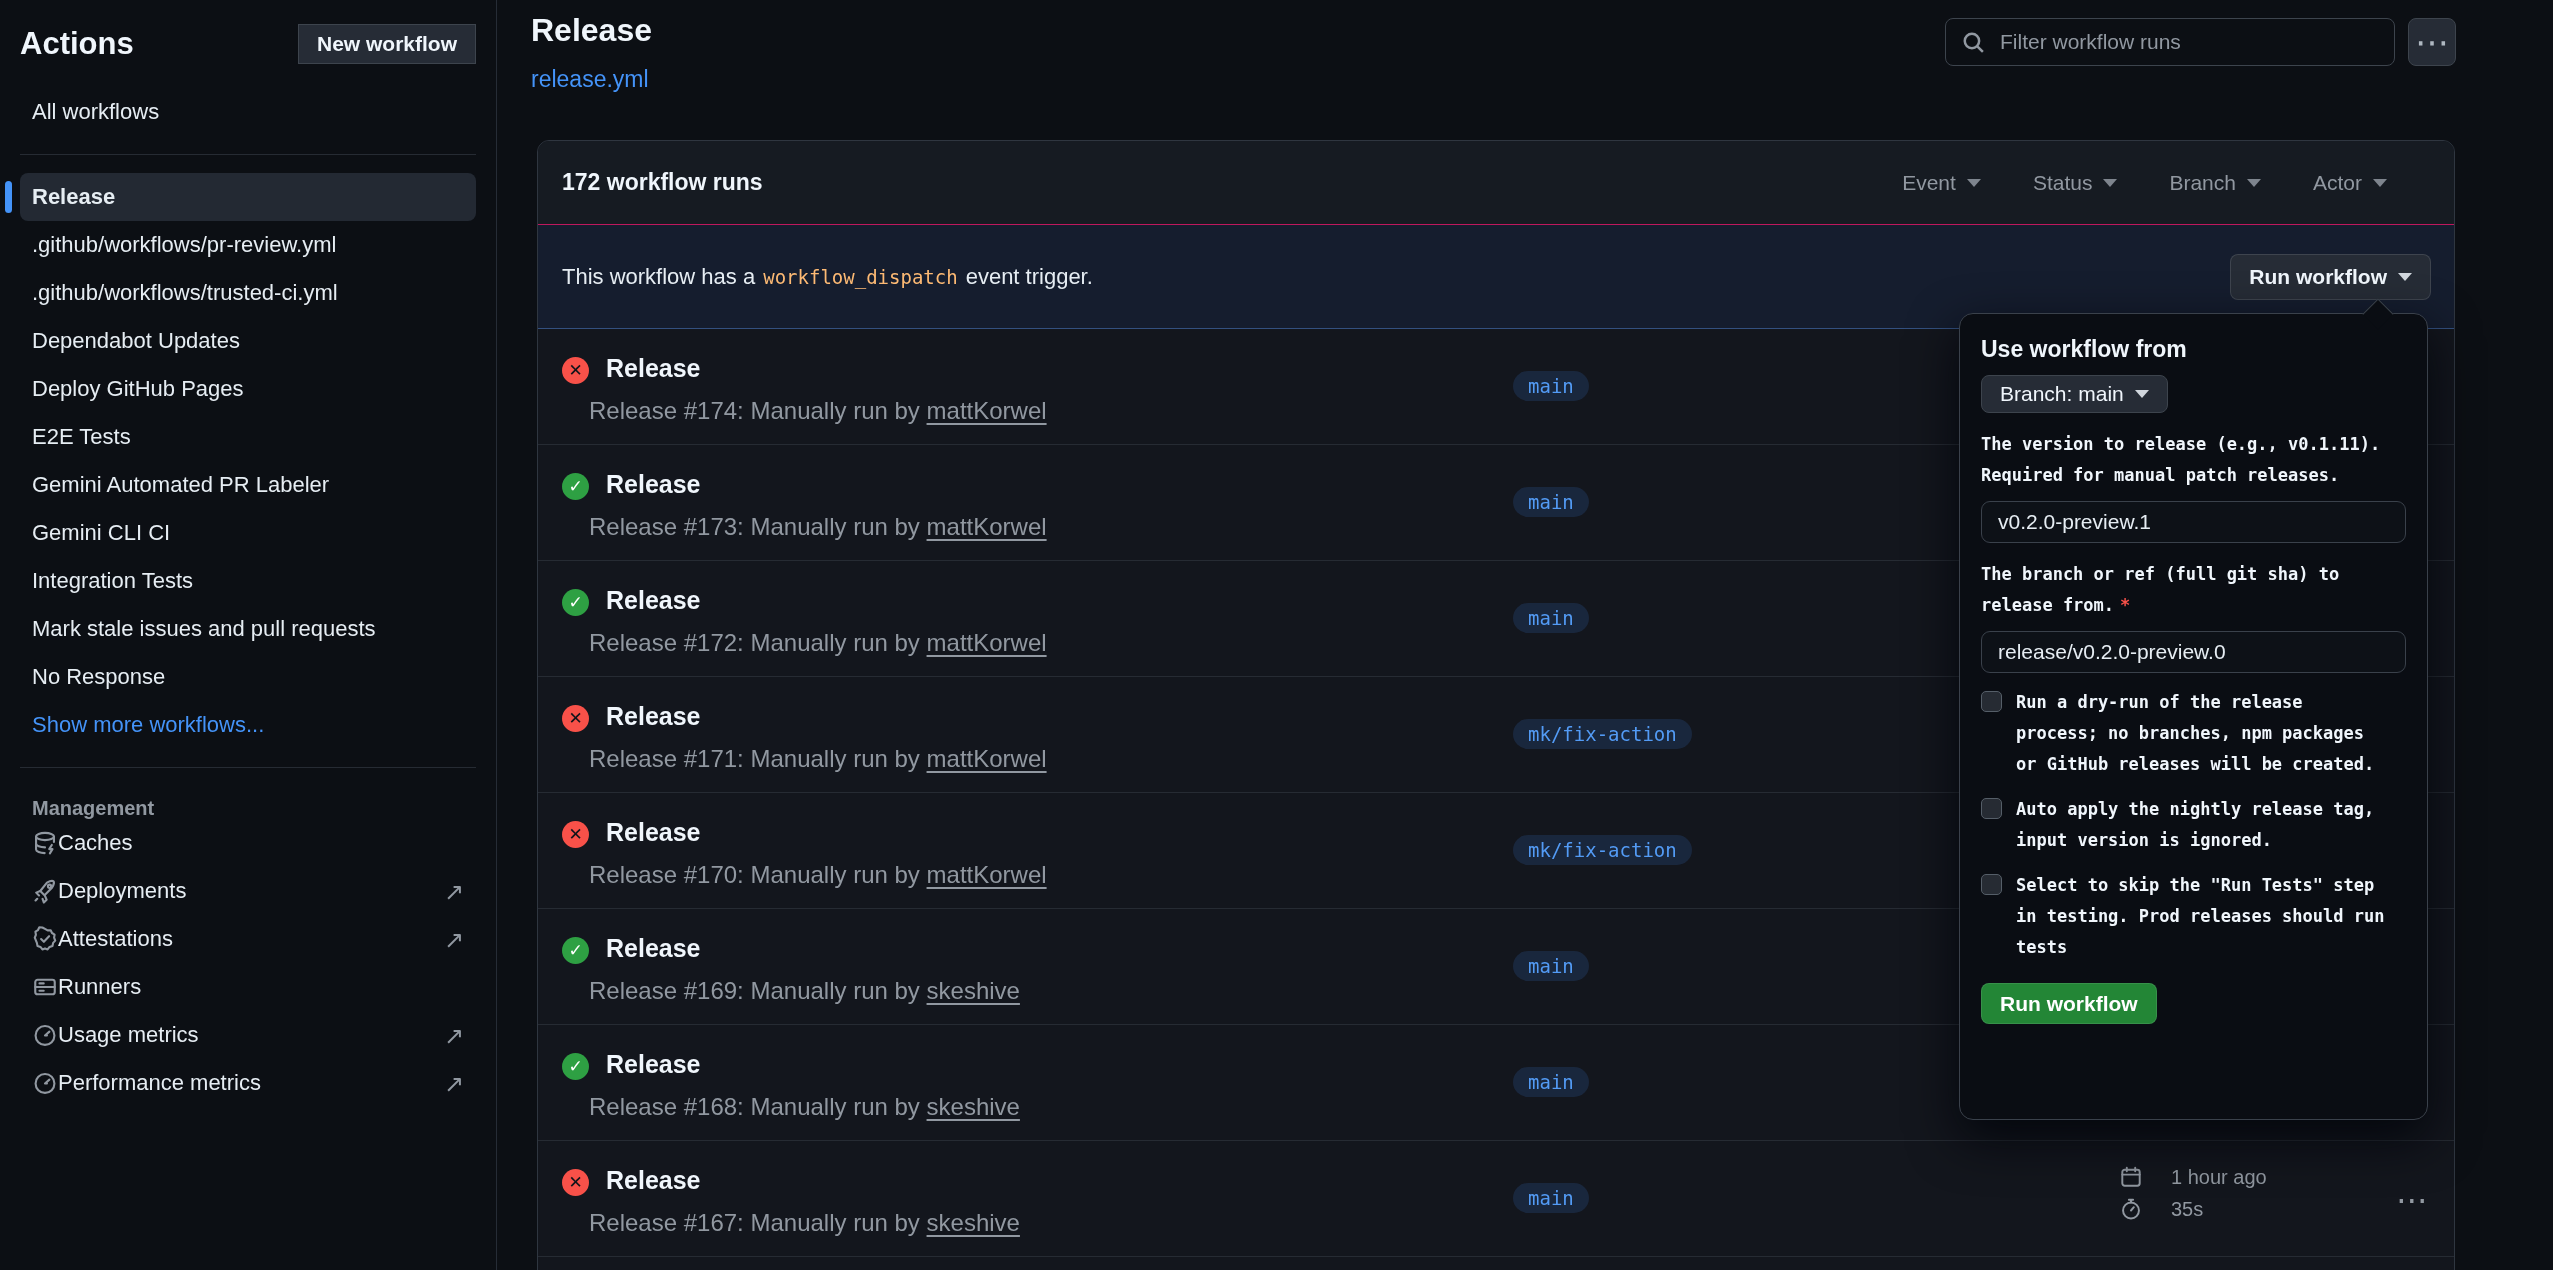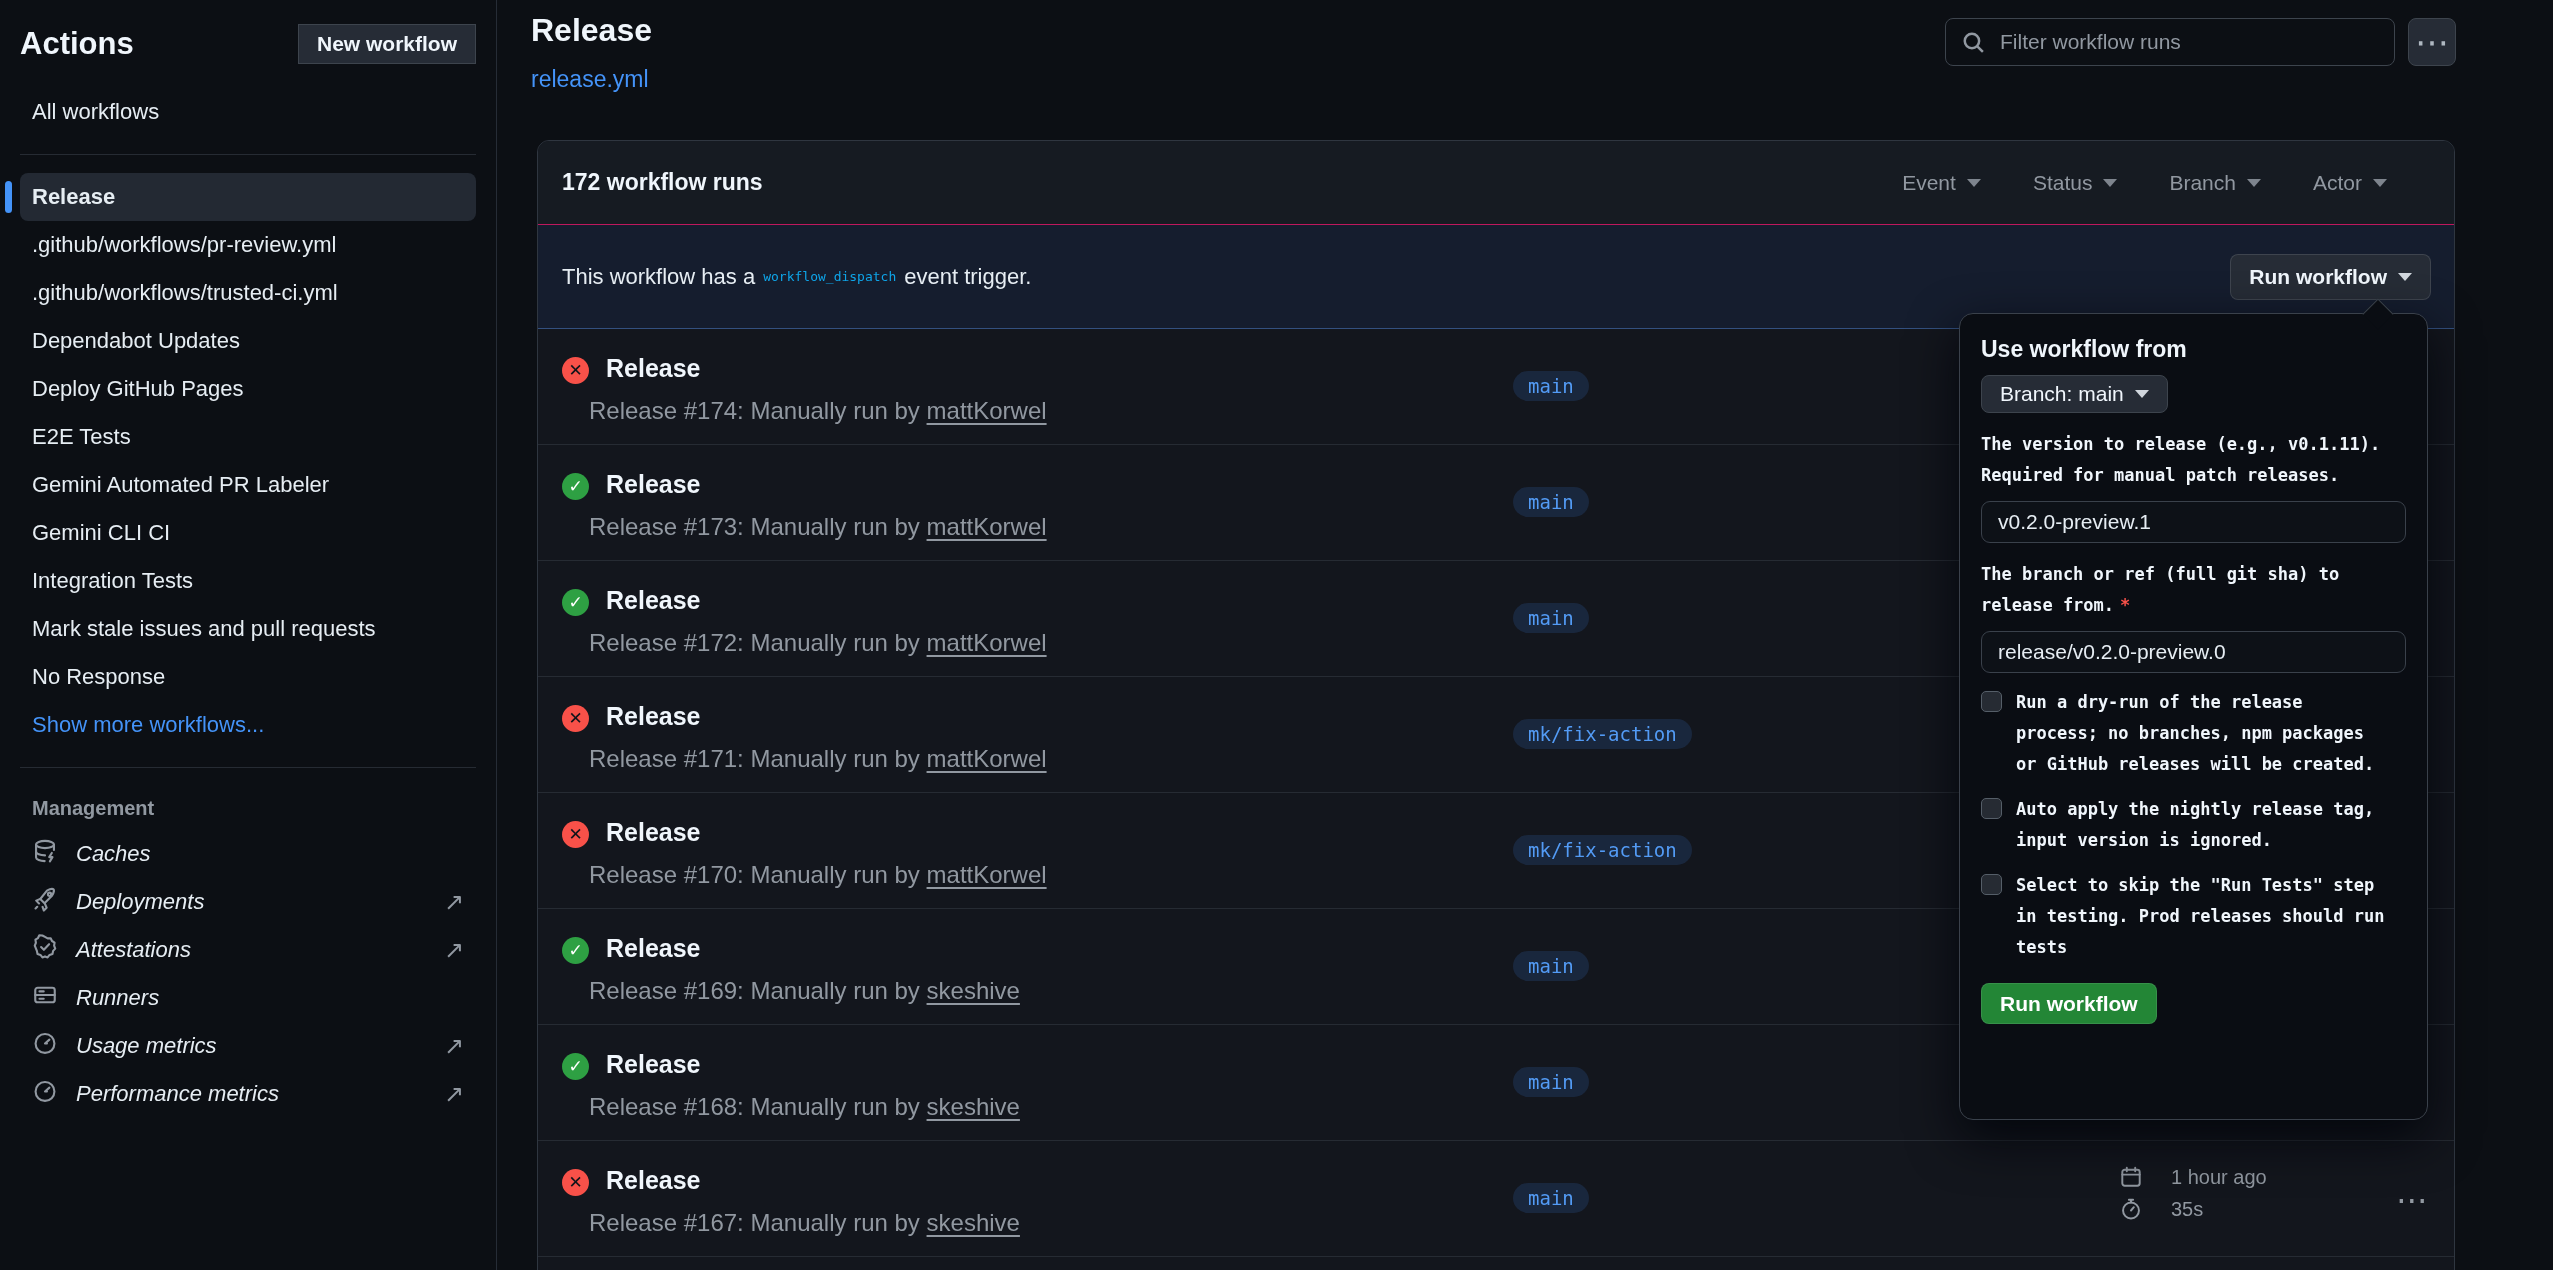--- a/index.html
+++ b/index.html
@@ -20,22 +20,22 @@
   .side-item{height:48px;display:flex;align-items:center;padding:0 12px;
              font-size:22px;color:#e6edf3;border-radius:8px;position:relative;cursor:pointer;}
   .all-workflows{margin-top:24px;}
   .side-divider{border:none;border-top:1px solid #262b33;margin:18px 0;}
   .side-item.selected{background:#232933;font-weight:700;}
   .side-item.selected::before{content:"";position:absolute;left:-15px;top:8px;
              width:7px;height:32px;border-radius:4px;background:#4493f8;}
   .show-more{color:#4493f8;}
   .mgmt-label{height:44px;display:flex;align-items:center;padding:0 12px;
               color:#9198a1;font-size:20px;font-weight:700;margin-top:8px;}
-  .mgmt-item{height:48px;display:flex;align-items:center;gap:18px;
-             padding:0 12px;font-size:22px;color:#e6edf3;cursor:pointer;font-style:italic;}
+  .mgmt-item{height:48px;display:flex;align-items:flex-start;
+             padding:0 12px;font-size:22px;color:#e6edf3;cursor:pointer;}
   .mgmt-item svg{flex:none;stroke:#9198a1;fill:none;stroke-width:1.3;
                  stroke-linecap:round;stroke-linejoin:round;}
   .ext-arrow{margin-left:auto;color:#9198a1;font-size:24px;}
 
   
   .main{position:absolute;left:497px;top:0;right:0;bottom:0;}
   .page-title{position:absolute;left:34px;top:12px;font-size:32px;font-weight:600;color:#f0f6fc;}
   .file-link{position:absolute;left:34px;top:66px;font-size:23px;color:#4493f8;cursor:pointer;text-decoration:none;}
   .filter-box{position:absolute;left:1448px;top:18px;width:450px;height:48px;}
   .filter-box svg{position:absolute;left:16px;top:12px;stroke:#9198a1;fill:none;stroke-width:1.6;}
@@ -53,21 +53,21 @@
   .panel-header{height:84px;background:#161b22;border-bottom:1px solid #be185d;
                 display:flex;align-items:center;padding:0 24px;}
   .runs-count{font-size:23px;font-weight:700;color:#f0f6fc;}
   .filters{margin-left:auto;display:flex;gap:52px;margin-right:43px;}
   .filter-dd{color:#9198a1;font-size:21px;cursor:pointer;display:flex;align-items:center;}
   .caret{display:inline-block;width:0;height:0;border-left:7px solid transparent;
          border-right:7px solid transparent;border-top:8px solid currentColor;
          margin-left:11px;opacity:.85;}
   .banner{height:104px;background:#151d2e;border-bottom:1px solid #33507f;
           display:flex;align-items:center;padding:0 24px;position:relative;font-size:22px;color:#e6edf3;}
-  .banner code{font-size:13px;margin:0 8px;color:#0ea5e9;}
+  .banner code{font-size:19px;margin:0 8px;color:#fdba74;}
   .run-workflow-dd{position:absolute;right:23px;top:29px;height:46px;border-radius:8px;
           background:#262c36;border:1px solid rgba(240,246,252,.12);color:#f0f6fc;
           font-size:21px;font-weight:600;display:flex;align-items:center;padding:0 18px;cursor:pointer;}
 
   .run-row{height:116px;border-bottom:1px solid #262b33;position:relative;}
   .status-icon{position:absolute;left:24px;top:28px;width:27px;height:27px;border-radius:50%;
                display:flex;align-items:center;justify-content:center;font-size:17px;font-weight:700;}
   .run-row[data-status="failure"] .status-icon{background:#f85149;color:#10141a;}
   .run-row[data-status="failure"] .status-icon::after{content:"✕";}
   .run-row[data-status="success"] .status-icon{background:#2ea043;color:#ffffff;}

